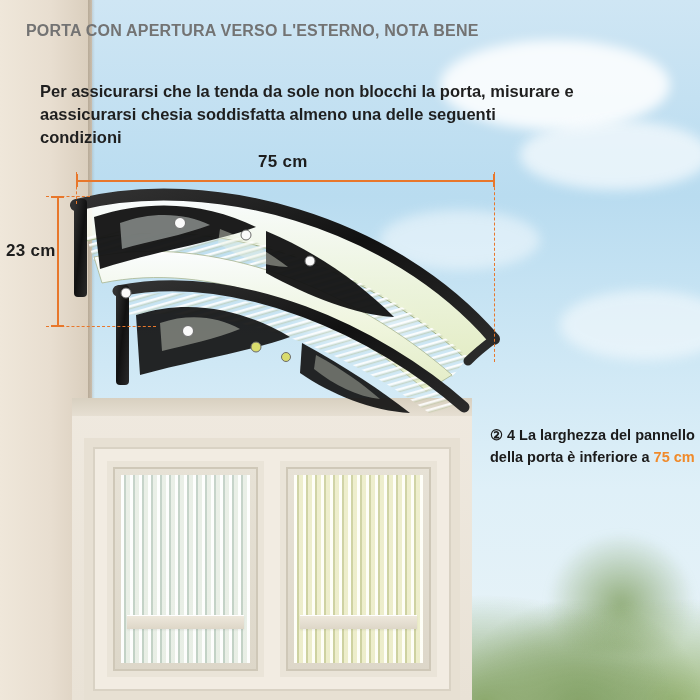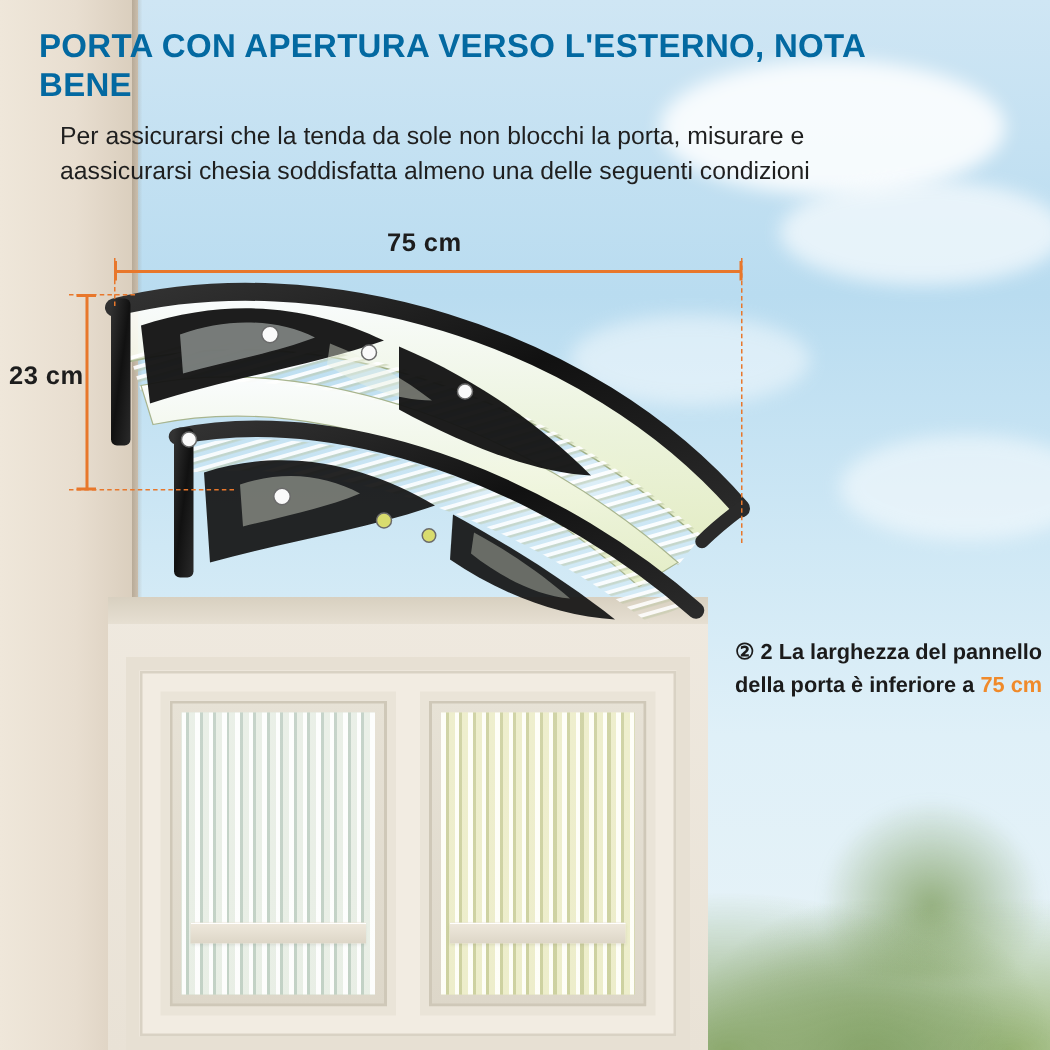--- a/index.html
+++ b/index.html
@@ -137,32 +137,32 @@
     color: #1d1d1d;
     font-weight: 700;
     font-size: 17px;
     letter-spacing: .3px;
   }
 
   
   .title {
     position: absolute;
     left: 26px; top: 18px; width: 560px;
-    color: #0369a1;
-    font-size: 22px;
+    color: #737373;
+    font-size: 16px;
     font-weight: 700;
     line-height: 26px;
     letter-spacing: .2px;
   }
   .subtitle {
     position: absolute;
     left: 40px; top: 80px; width: 540px;
     color: #1f1f1f;
     font-size: 16.5px;
-    font-weight: 400;
+    font-weight: 700;
     line-height: 23px;
   }
   .notes {
     position: absolute;
     left: 490px; top: 424px; width: 206px;
     color: #1b1b1b;
     font-size: 14.5px;
     font-weight: 700;
     line-height: 22px;
   }
@@ -272,19 +272,19 @@
   <div class="dim-line" style="left:51px; top:196px; width:13px; height:1.5px;"></div>
   <div class="dim-line" style="left:51px; top:325px; width:13px; height:1.5px;"></div>
   <div class="dim-label" style="left:6px; top:241px;">23 cm</div>
 
   <div class="title">PORTA CON APERTURA VERSO L'ESTERNO, NOTA BENE</div>
   <div class="subtitle">Per assicurarsi che la tenda da sole non blocchi la porta, misurare e aassicurarsi chesia soddisfatta almeno una delle seguenti condizioni</div>
 
   <div class="notes">
     <div class="note">
       <span class="num">②</span>
-      <span>2 La larghezza del pannello della porta è inferiore a</span>
+      <span>4 La larghezza del pannello della porta è inferiore a</span>
       <span class="hl nowrap">75 cm</span>
       <span></span>
     </div>
   </div>
 
 </div>
 
 </body></html>

